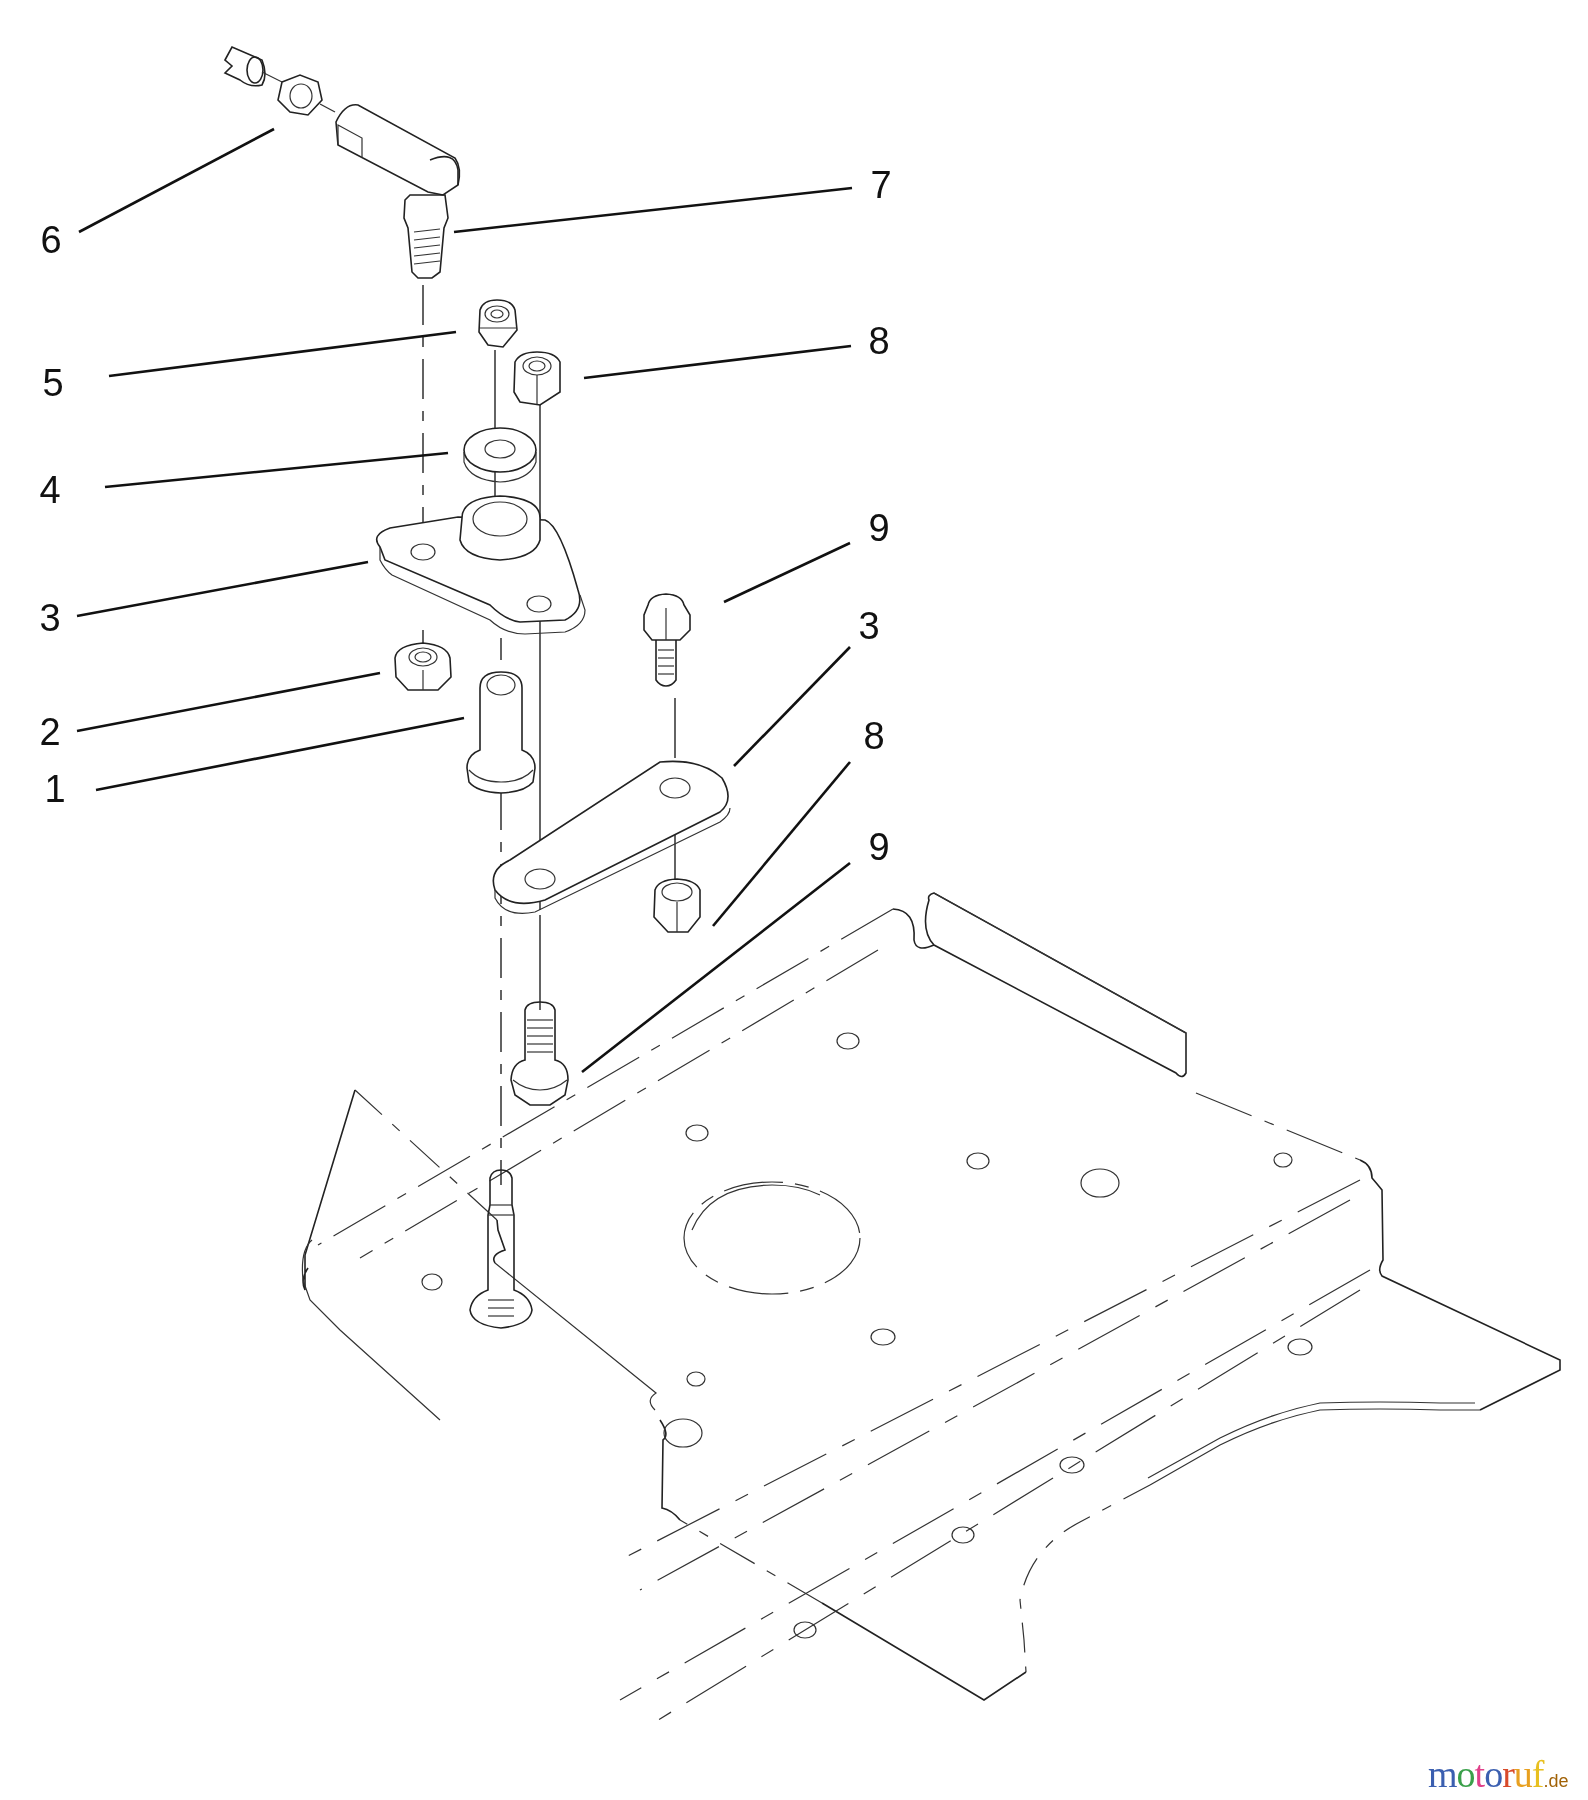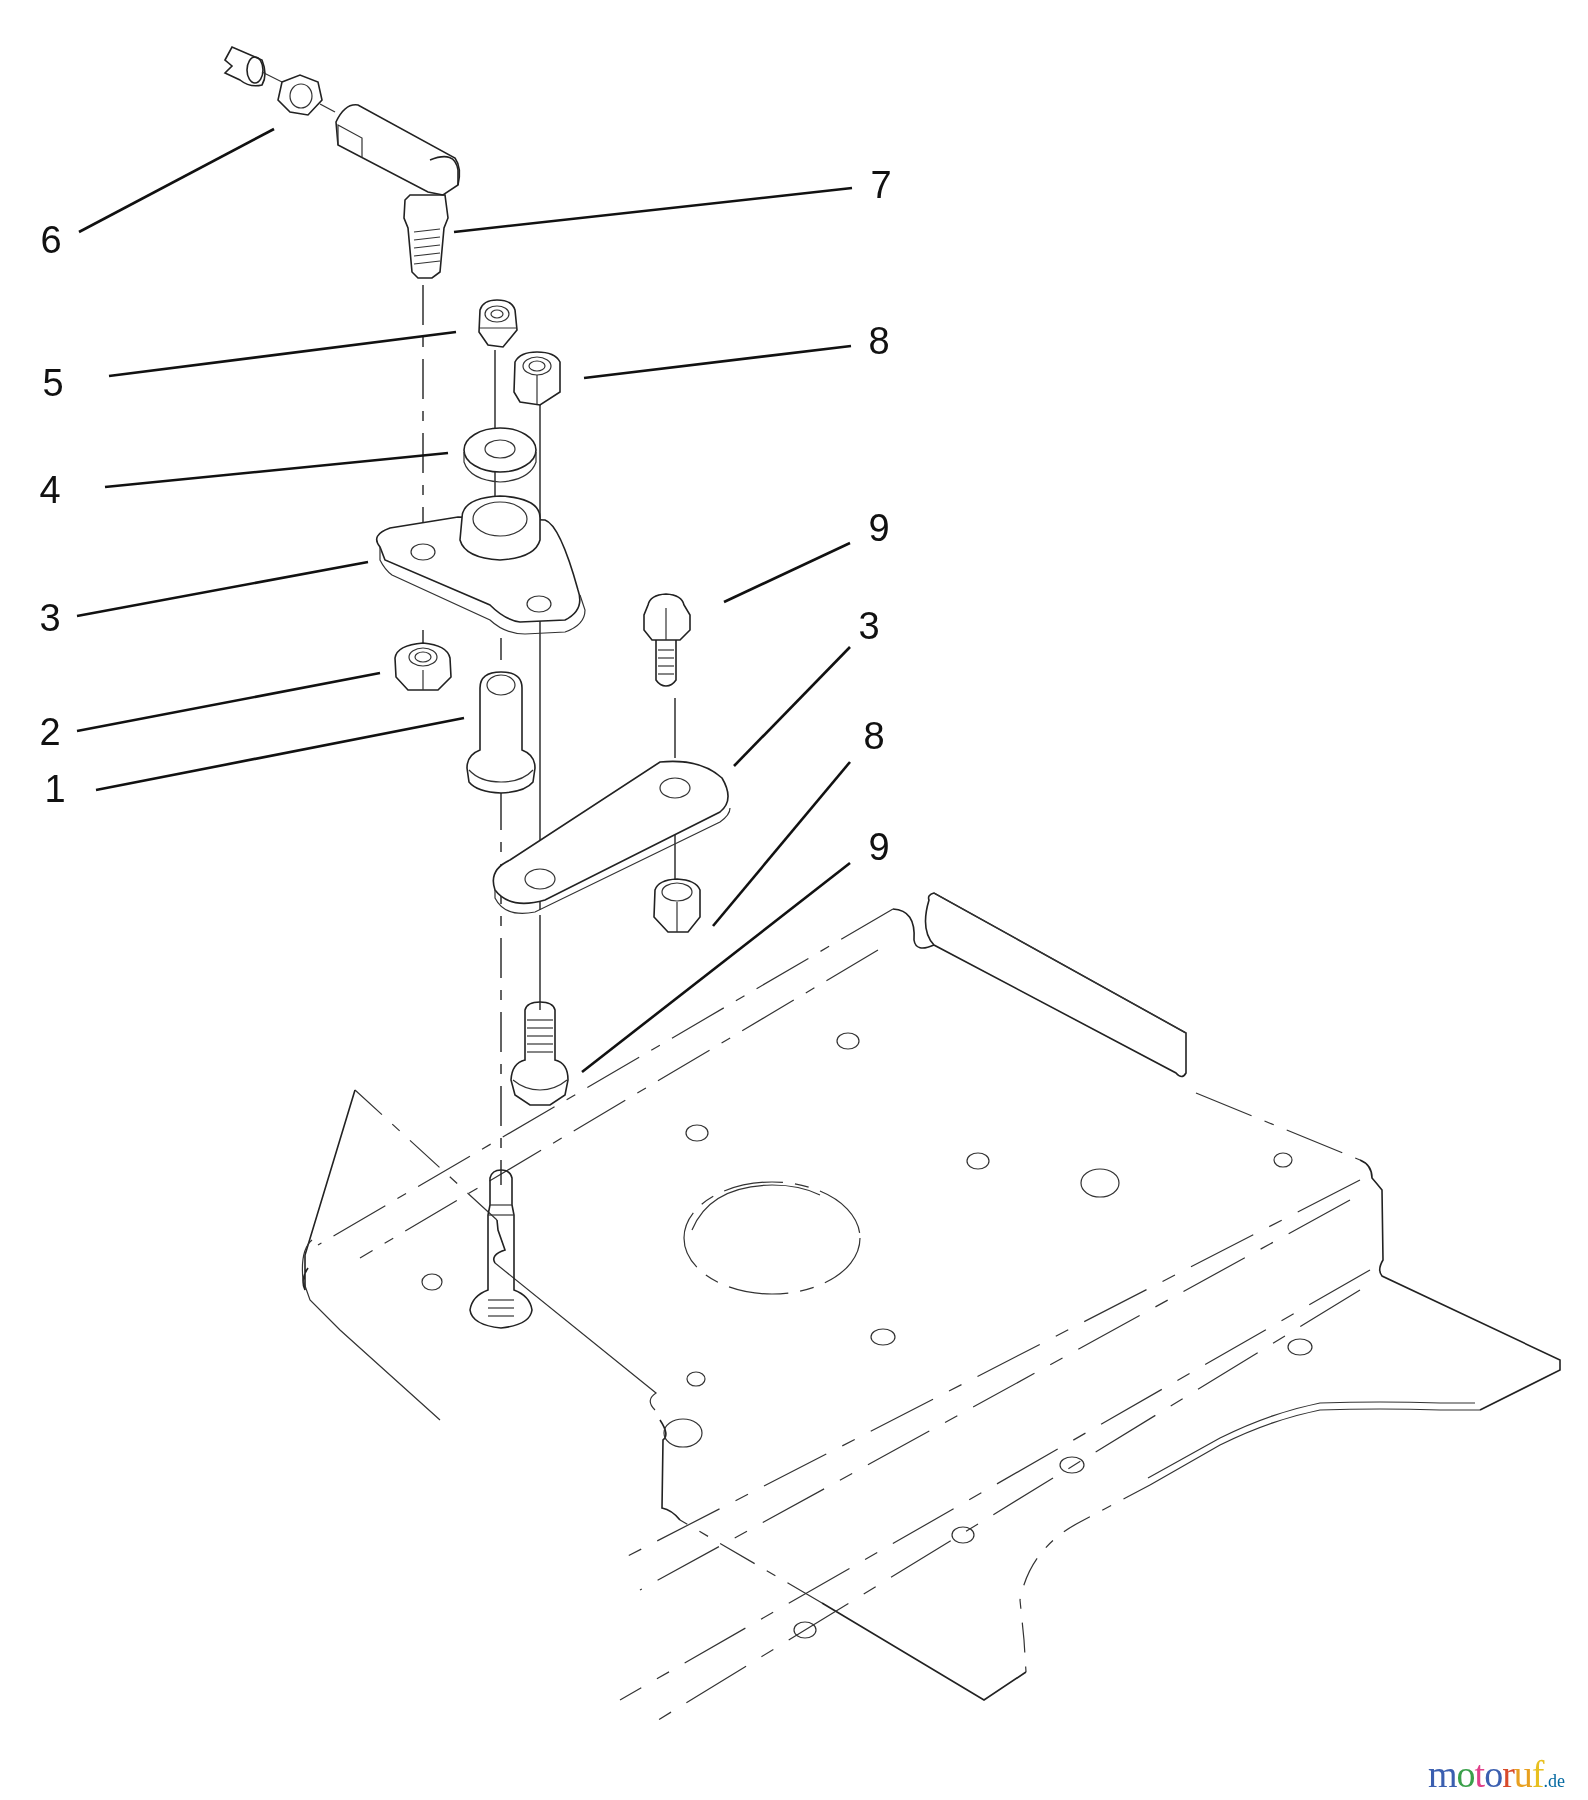--- a/index.html
+++ b/index.html
@@ -1,21 +1,21 @@
 <!DOCTYPE html>
 <html><head>
 <meta charset="utf-8">
 <style>
   html, body { margin:0; padding:0; background:#ffffff; }
   body { width:1588px; height:1800px; position:relative; overflow:hidden; font-family:"Liberation Sans", sans-serif; }
   #canvas { position:absolute; left:0; top:0; width:1588px; height:1800px; }
   .callout { position:absolute; font-family:"Liberation Sans", sans-serif; font-size:38px; color:#111; line-height:1; transform:translate(-50%,-50%); }
   .wm { position:absolute; left:1428px; top:1752px; font-family:"Liberation Serif", serif; font-size:38px; letter-spacing:-1px; }
   .wm span { display:inline-block; }
-  .wm .de { font-size:18px; color:#0369a1; font-family:Liberation Serif, serif; letter-spacing:0; }
+  .wm .de { font-size:18px; color:#a16207; font-family:Liberation Sans, sans-serif; letter-spacing:0; }
   svg .p { fill:none; stroke:#222; stroke-width:1.6; }
   svg .thin { fill:none; stroke:#333; stroke-width:1.2; }
   svg .lead { fill:none; stroke:#111; stroke-width:2.6; }
   svg .cl { fill:none; stroke:#222; stroke-width:1.4; }
   svg .cld { fill:none; stroke:#222; stroke-width:1.4; stroke-dasharray:40 12 10 12; }
   svg .fillw { fill:#fff; stroke:#222; stroke-width:1.6; }
 </style>
 </head>
 <body>
 

